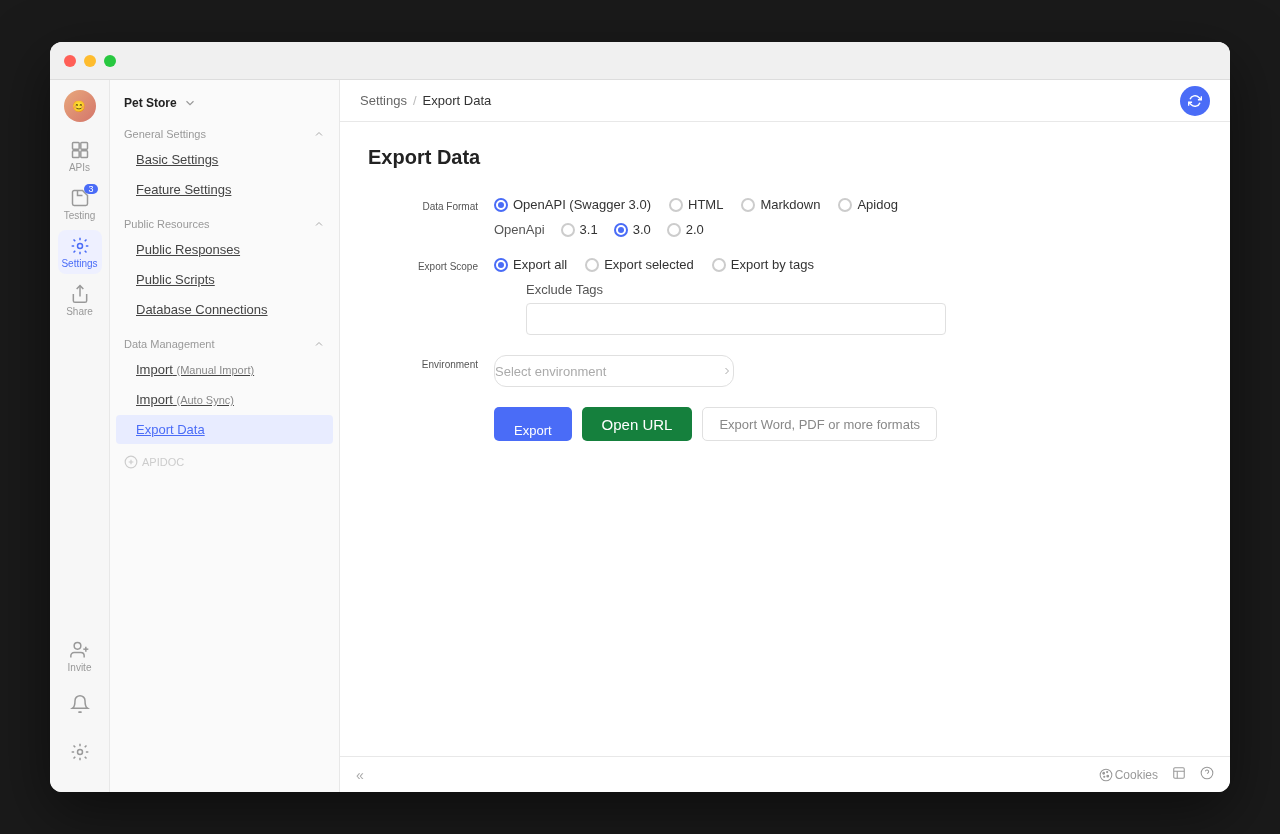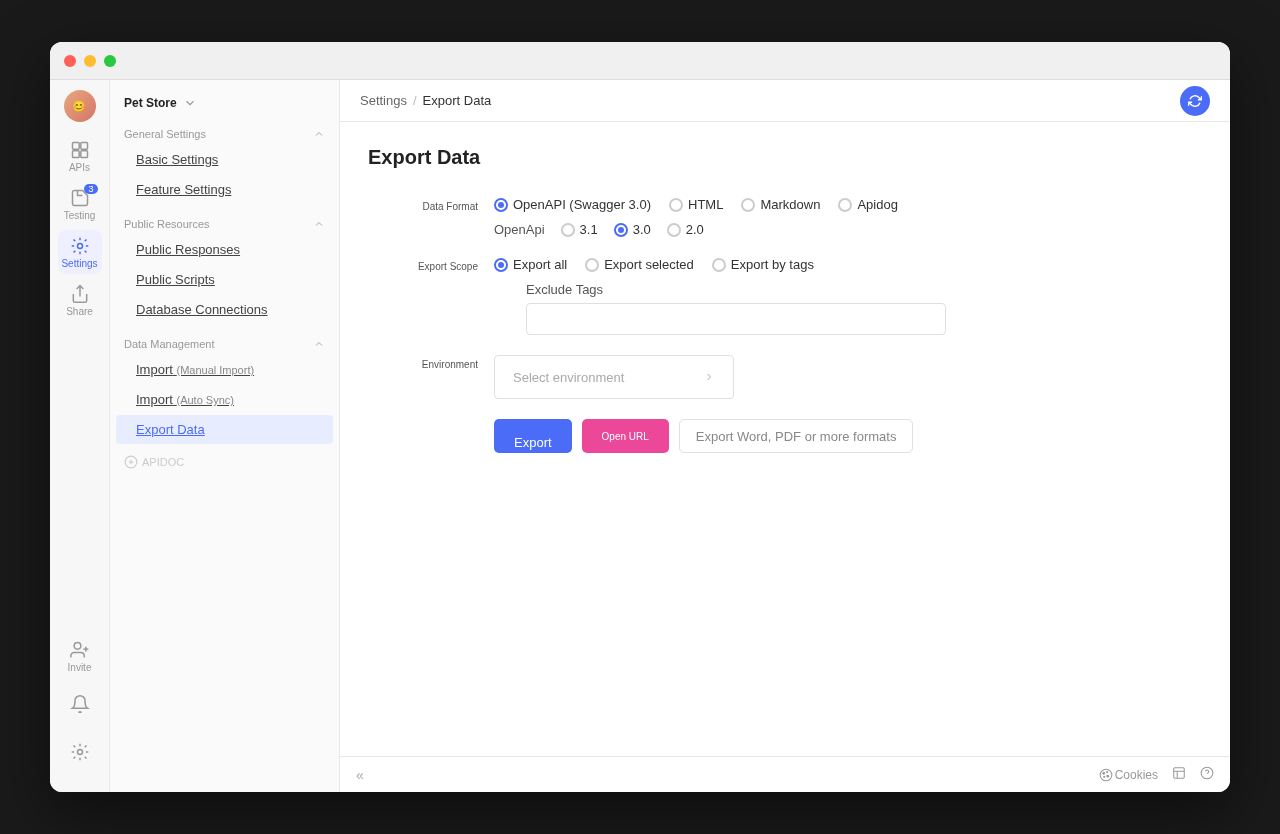--- a/index.html
+++ b/index.html
@@ -232,24 +232,24 @@
       height: 32px;
       border: 1px solid #e0e0e0;
       border-radius: 4px;
       padding: 0 8px;
       font-size: 13px;
       color: #333;
       outline: none;
     }
     .env-select {
       width: 240px;
-      height: 44px;
+      height: 32px;
       border: 1px solid #e0e0e0;
-      border-radius: 4px;
-      padding: 0 18px;
+      border-radius: 12px;
+      padding: 0 0;
       font-size: 13px;
       color: #aaa;
       display: flex;
       align-items: center;
       justify-content: space-between;
       cursor: pointer;
     }
     .action-row {
       display: flex;
       align-items: center;
@@ -262,25 +262,25 @@
       color: white;
       border: none;
       border-radius: 5px;
       font-size: 13px;
       cursor: pointer;
       font-weight: 500;
     }
     .btn-secondary {
       height: 34px;
       padding: 0 20px;
-      background: #ec4899;
+      background: #15803d;
       color: white;
       border: none;
       border-radius: 5px;
-      font-size: 10px;
+      font-size: 15px;
       cursor: pointer;
       font-weight: 500;
     }
     .btn-text {
       height: 34px;
       padding: 0 16px;
       background: white;
       color: #888;
       border: 1px solid #e0e0e0;
       border-radius: 5px;

